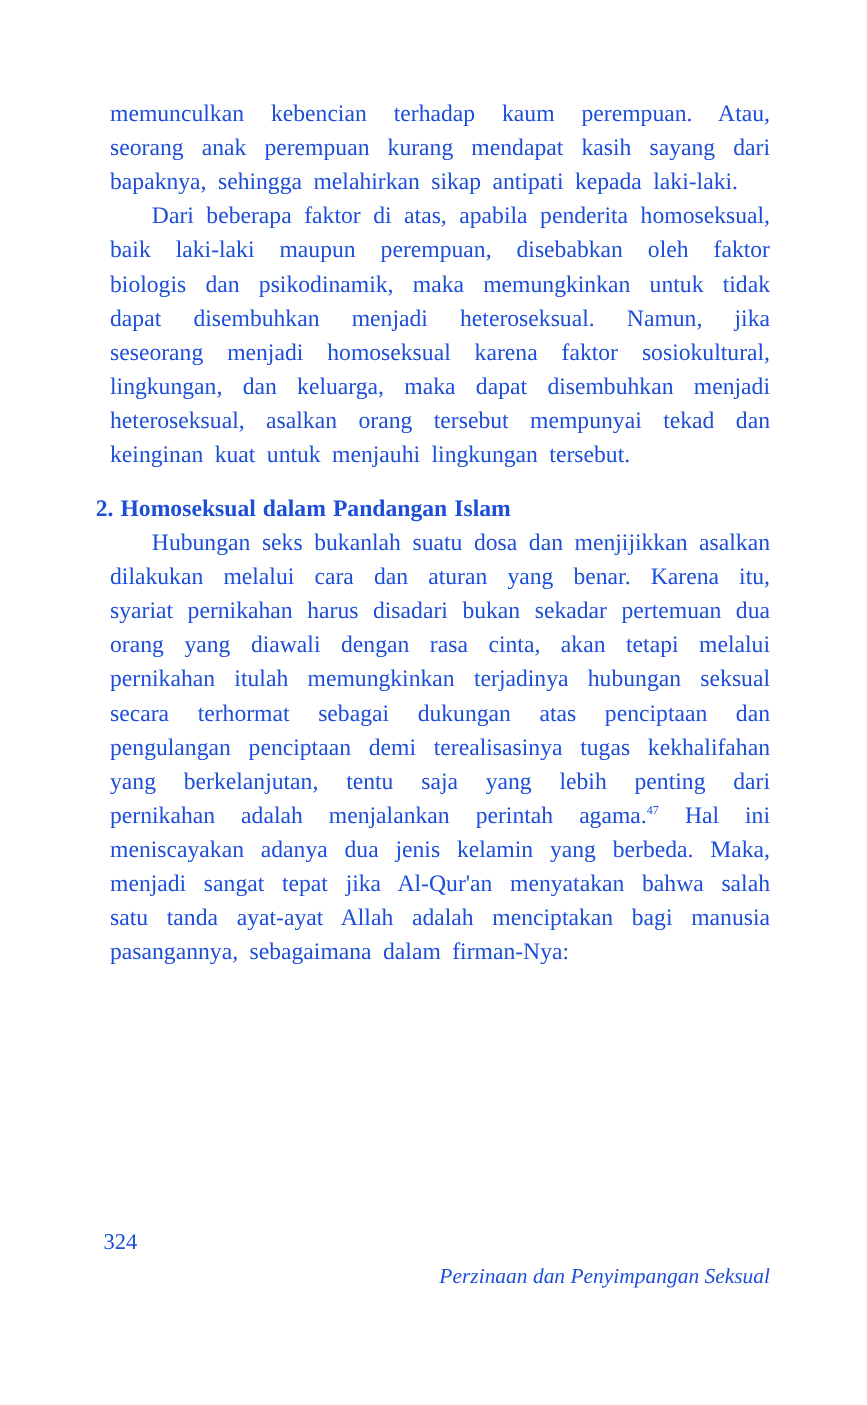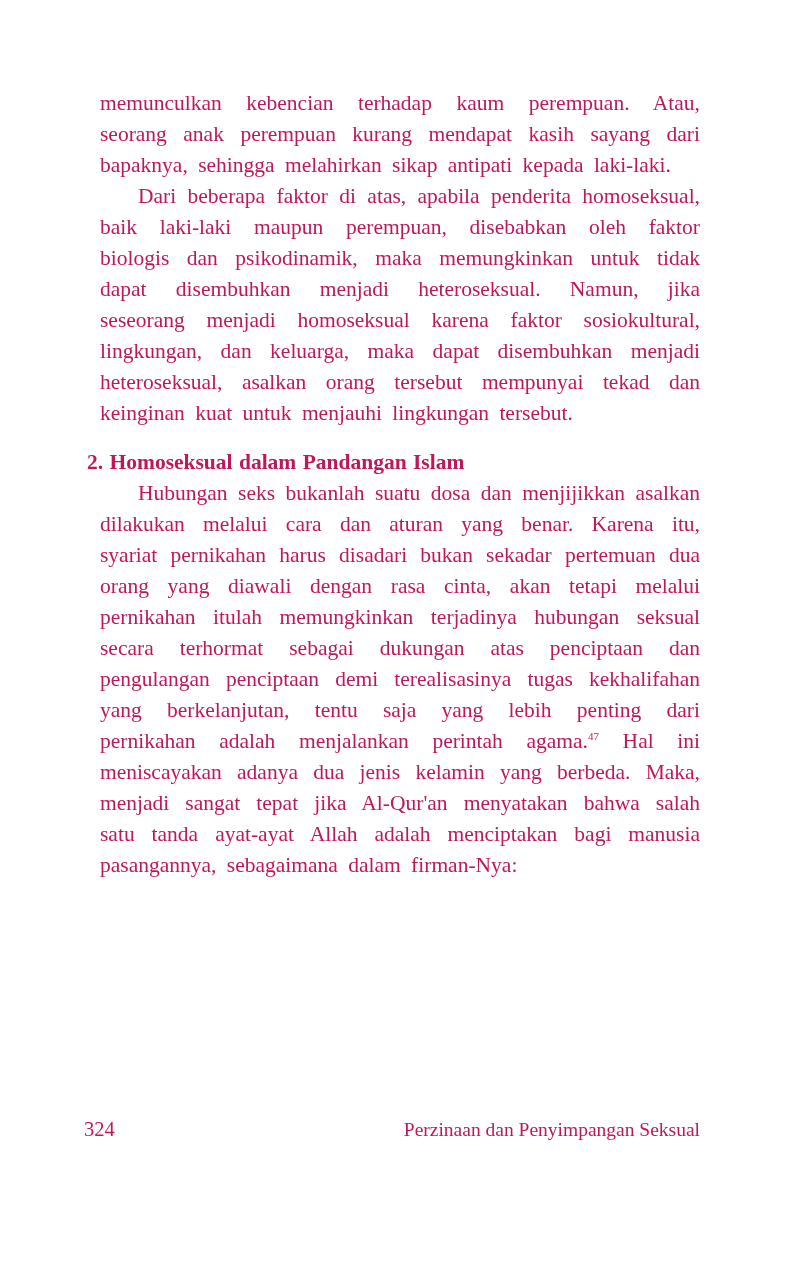--- a/index.html
+++ b/index.html
@@ -7,21 +7,21 @@
     padding: 0;
     background: #ffffff;
   }
   .page {
     position: relative;
     width: 788px;
     height: 1277px;
     background: #ffffff;
     overflow: hidden;
     font-family: "Liberation Serif", serif;
-    color: #be185d;
+    color: #1d4ed8;
   }
   .content {
     position: absolute;
     left: 100px;
     top: 88px;
     width: 600px;
   }
   .body-text {
     margin: 0;
     font-size: 21.5px;
@@ -63,33 +63,35 @@
     line-height: 30px;
     text-align: justify;
     word-spacing: 4px;
     font-style: italic;
   }
   .translation .up {
     font-style: normal;
   }
   .footer {
     position: absolute;
-    left: 84px;
+    left: 94px;
     right: 88px;
     top: 1118px;
     display: flex;
     justify-content: space-between;
-    align-items: flex-end;
+    align-items: flex-start;
   }
   .page-num {
     font-size: 20.5px;
     font-style: normal;
   }
   .running-title {
     font-size: 19.5px;
+    font-style: italic;
+    margin-top: 32px;
   }
 </style>
 </head>
 <body>
 
 <div class="page">
   <div class="content">
 
     <p class="body-text">memunculkan kebencian terhadap kaum perempuan. Atau, seorang anak perempuan kurang mendapat kasih sayang dari bapaknya, sehingga melahirkan sikap antipati kepada laki-laki.</p>
 

